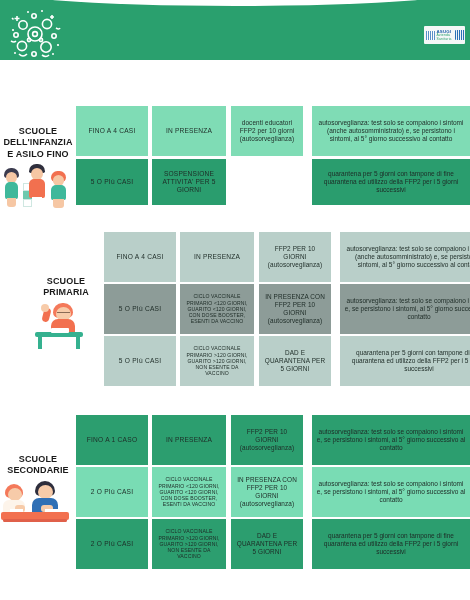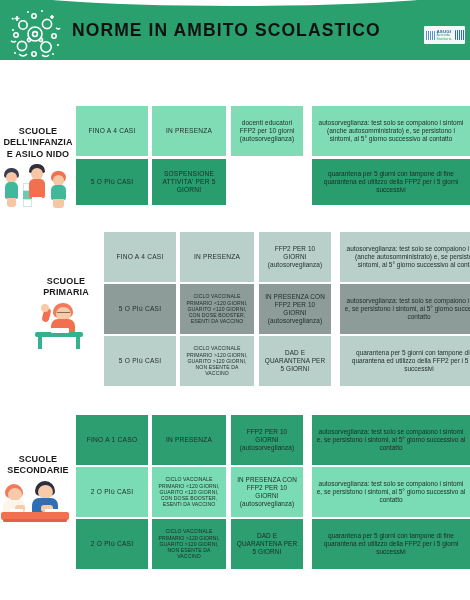--- a/index.html
+++ b/index.html
@@ -173,32 +173,31 @@
     <g fill="#ffffff">
       <circle cx="7" cy="22" r="1.1"></circle>
         <circle cx="52" cy="37" r="1.1"></circle>
       <circle cx="22" cy="4" r="1"></circle>
         <circle cx="36" cy="3" r="1"></circle>
       <circle cx="47" cy="46" r="1"></circle>
         <circle cx="9" cy="45" r="1"></circle>
     </g>
   </svg>
 
-  <div id="header-title">NORME IN AMBITO SCOLASTICO</div>
 
   <div id="asugi-logo">
     <div class="logo-sq"></div>
     <div class="logo-txt">ASUGI<i>Azienda Sanitaria</i></div>
     <div class="logo-sq2"></div>
   </div>
 </div>
 
 <div class="section" id="sec-0">
   <div class="sec-label" style="top:26px">
-    <div class="title">SCUOLE DELL'INFANZIA E ASILO NIDO</div>
+    <div class="title">SCUOLE DELL'INFANZIA E ASILO FINO</div>
     <div class="sec-illus" id="illus-0">
       <div class="fig k1-hair"></div>
         <div class="fig k1-head"></div>
         <div class="fig k1-body"></div>
         <div class="fig k1-leg"></div>
       <div class="fig blk1"></div>
         <div class="fig blk2"></div>
         <div class="fig blk3"></div>
       <div class="fig k2-hair"></div>
         <div class="fig k2-head"></div>

